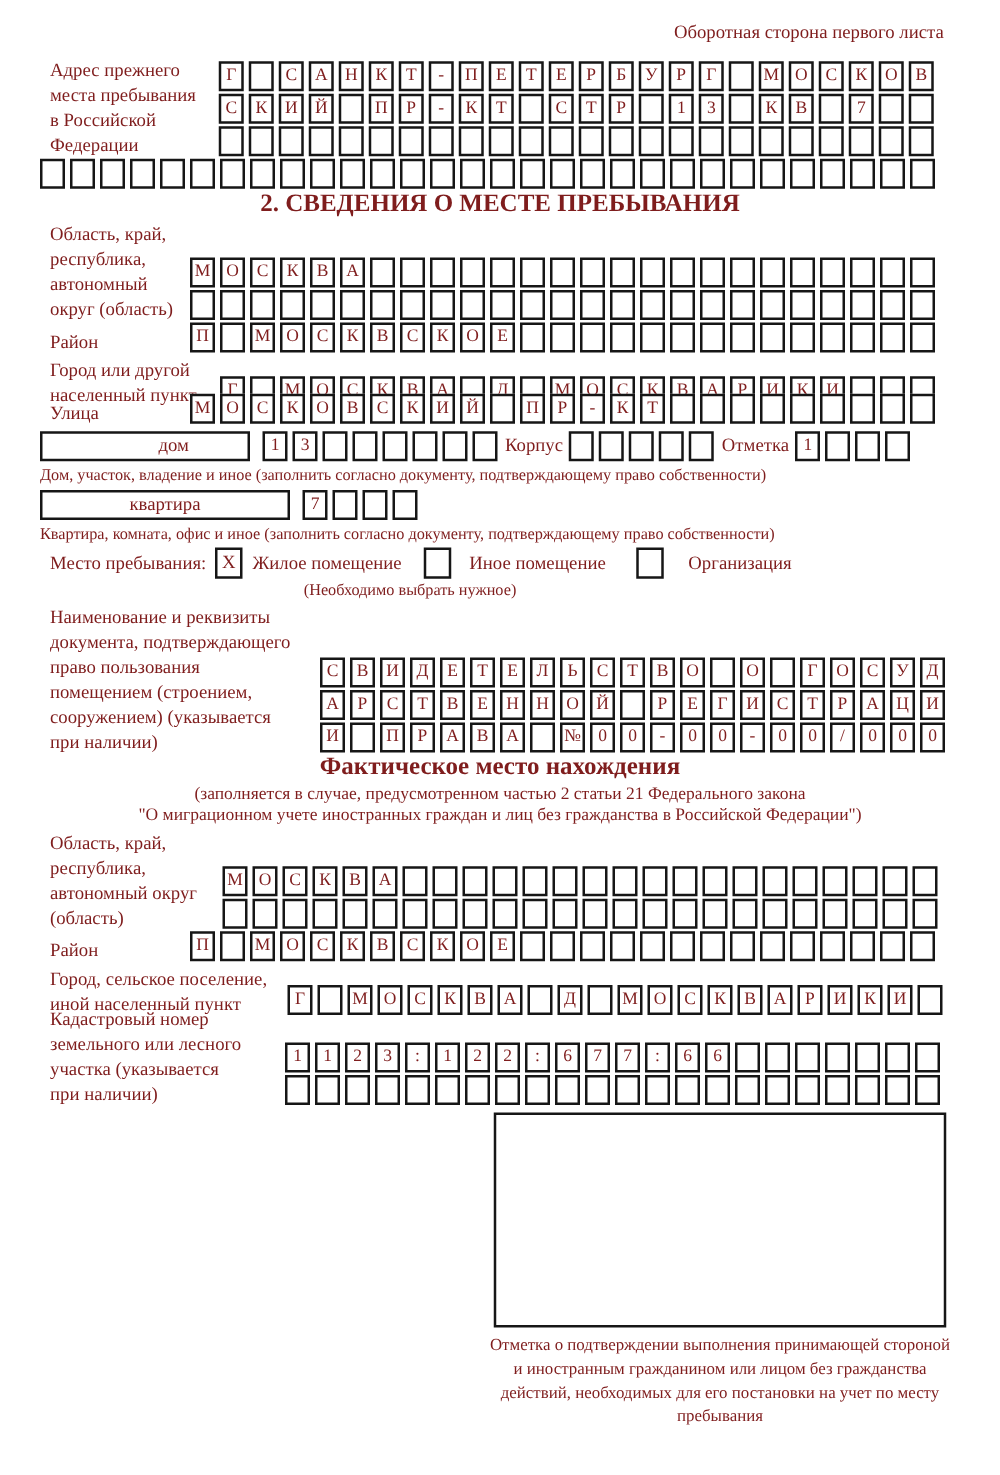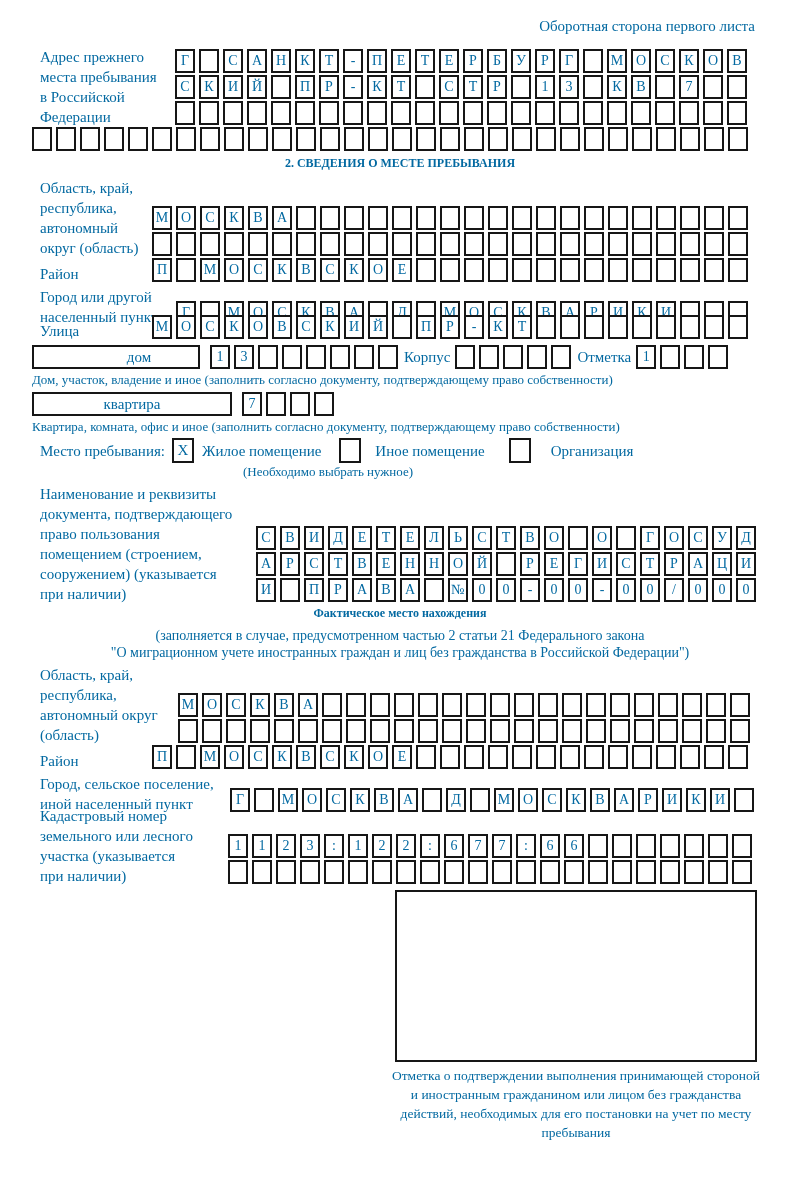--- a/index.html
+++ b/index.html
@@ -1,36 +1,36 @@
 <!DOCTYPE html>
 <html><head>
 <meta charset="utf-8">
 <style>
   html,body { margin:0; padding:0; background:#ffffff; }
   .page {
     position:relative; width:800px; height:1180px; background:#fff;
-    font-family:"Liberation Serif", serif; color:#0369a1; overflow:hidden;
+    font-family:"Liberation Serif", serif; color:#7f1d1d; overflow:hidden;
   }
   .header-note { margin:18px 45px 0 0; text-align:right; font-size:15px; }
 
   .form-row { display:flex; align-items:flex-end; margin-left:40px; }
   .form-label { font-size:15px; line-height:20px; white-space:pre-line; flex:none; }
   .w135{width:135px;} .w112{width:112px;} .w136{width:136px;} .w138{width:138px;}
   .w190{width:190px;} .w188{width:188px;} .w216{width:216px;}
 
   .rows-col { display:flex; flex-direction:column; }
   .box-row { display:flex; gap:4px; margin-bottom:2px; }
   .box {
     box-sizing:border-box; flex:none; width:20px; height:24px;
     border:2px solid #161616; display:flex; align-items:center; justify-content:center;
     font-size:14px; line-height:1; background:#fff;
   }
   .note { font-size:13px; line-height:17px; }
   .note-center { text-align:center; margin:0 20px; }
-  .sec-title { text-align:center; font-weight:bold; font-size:12px; margin-top:3px; line-height:19px; }
+  .sec-title { text-align:center; font-weight:bold; font-size:20px; margin-top:3px; line-height:19px; }
 
   .rect-label {
     box-sizing:border-box; flex:none; height:24px; border:2px solid #161616;
     display:flex; align-items:center; justify-content:center; font-size:15px; background:#fff;
   }
   .house-row, .apt-row { display:flex; align-items:flex-start; margin-left:32px; margin-top:4px; }
   .inline-label { font-size:15px; line-height:24px; flex:none; }
 
   .stay-row { display:flex; align-items:center; margin-left:40px; margin-top:3px; }
   .cbox {

